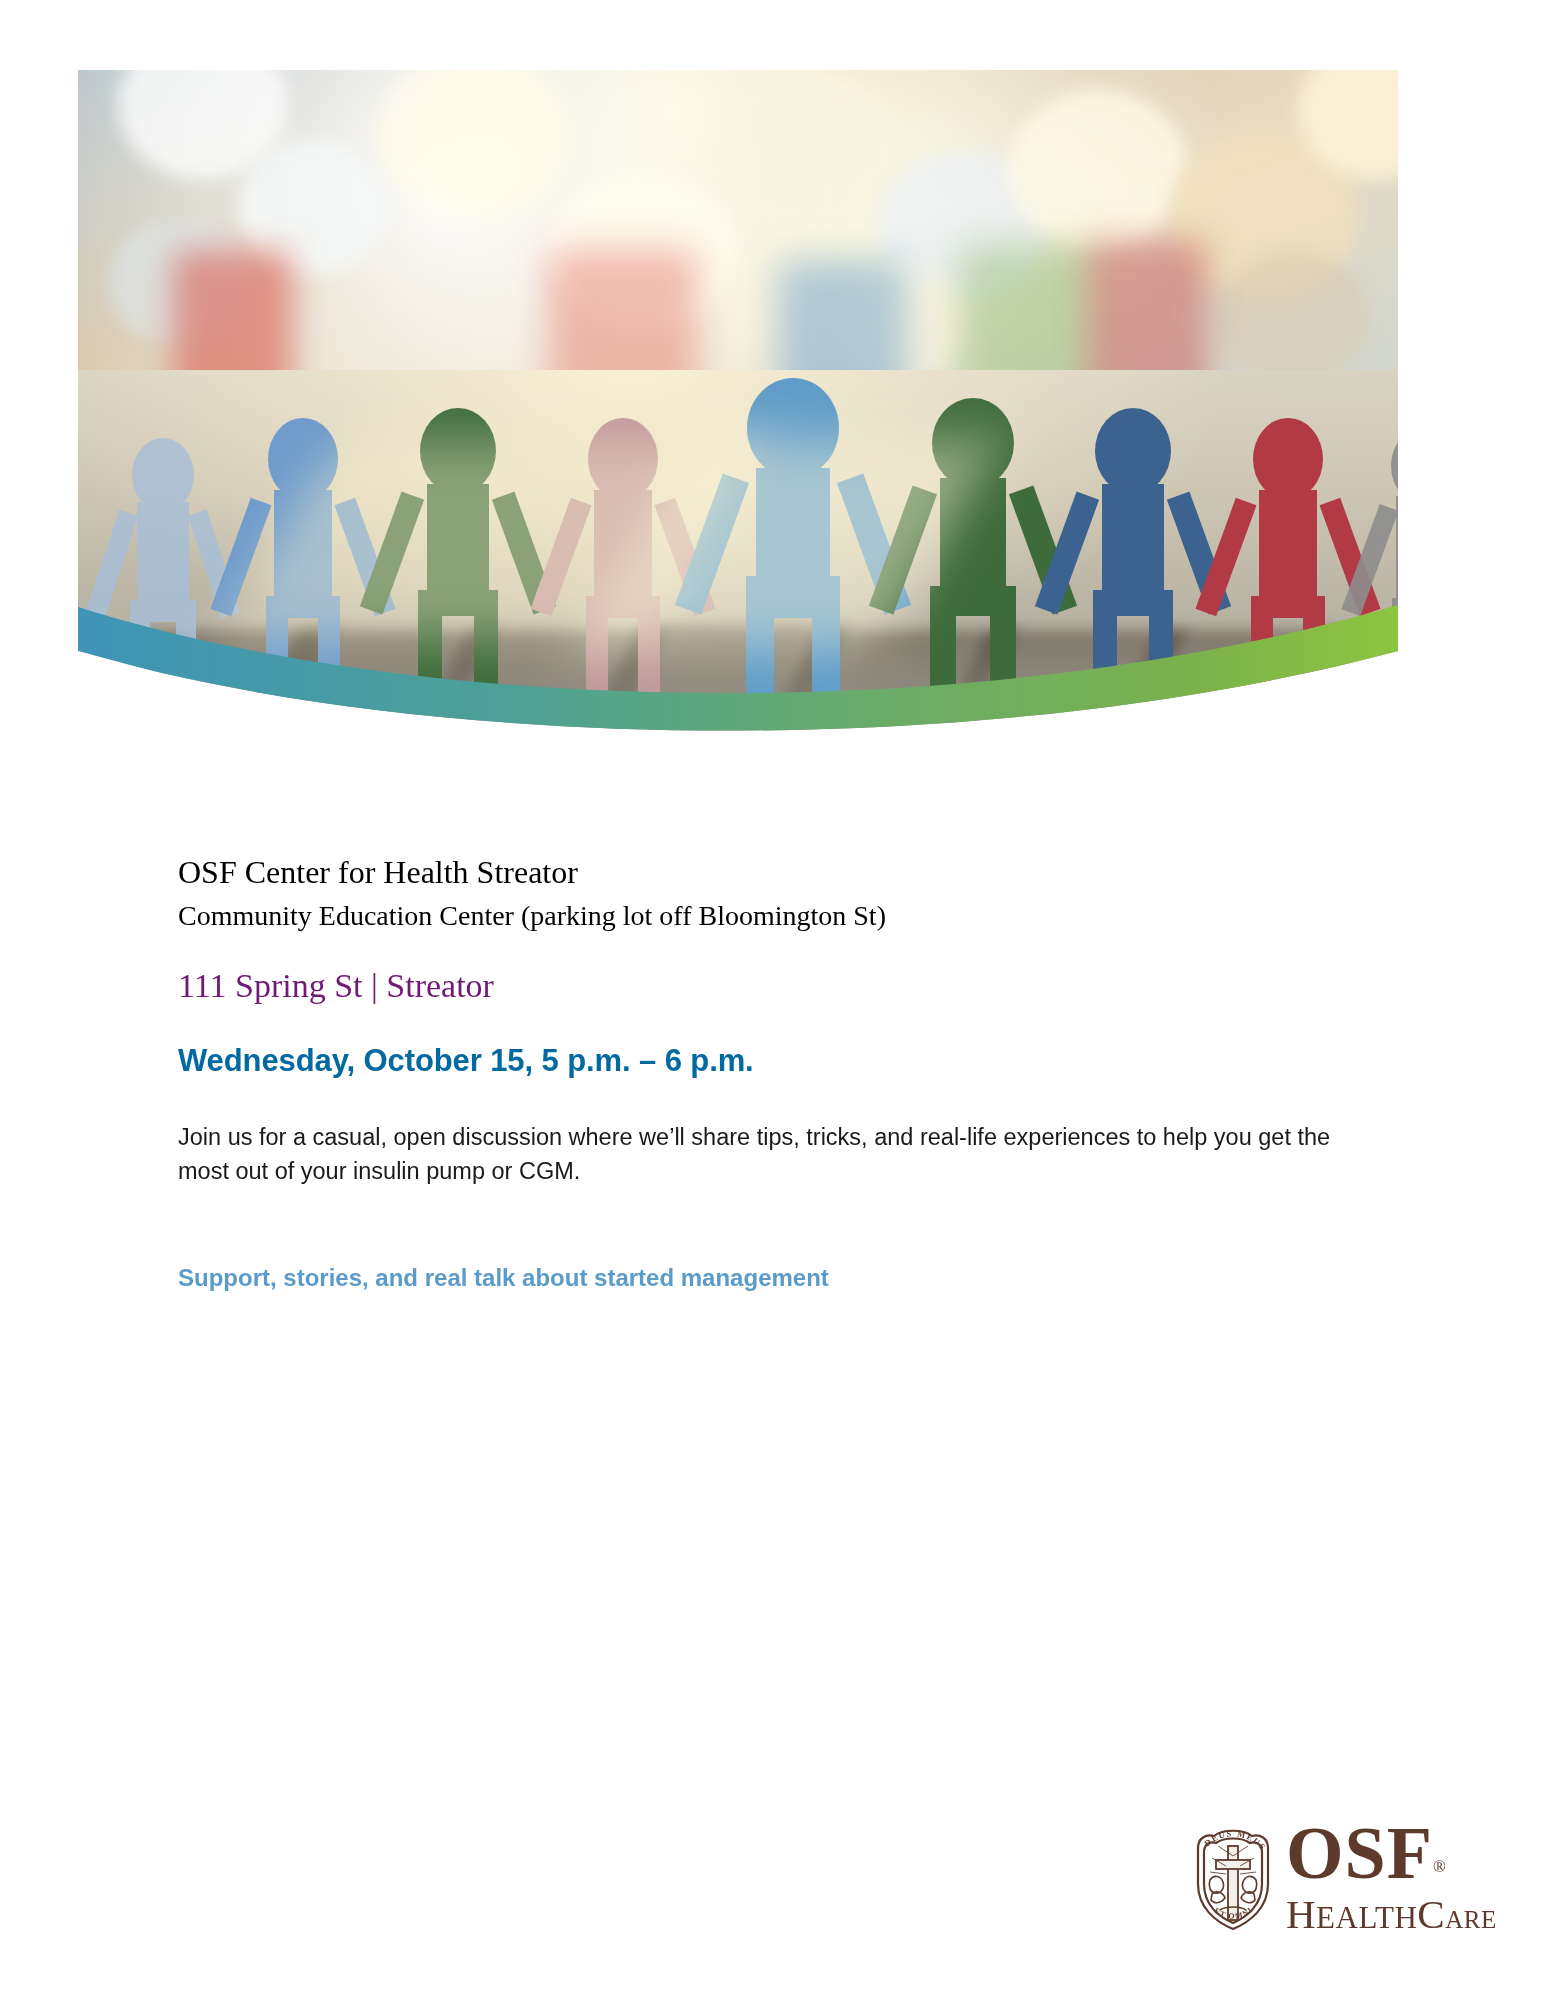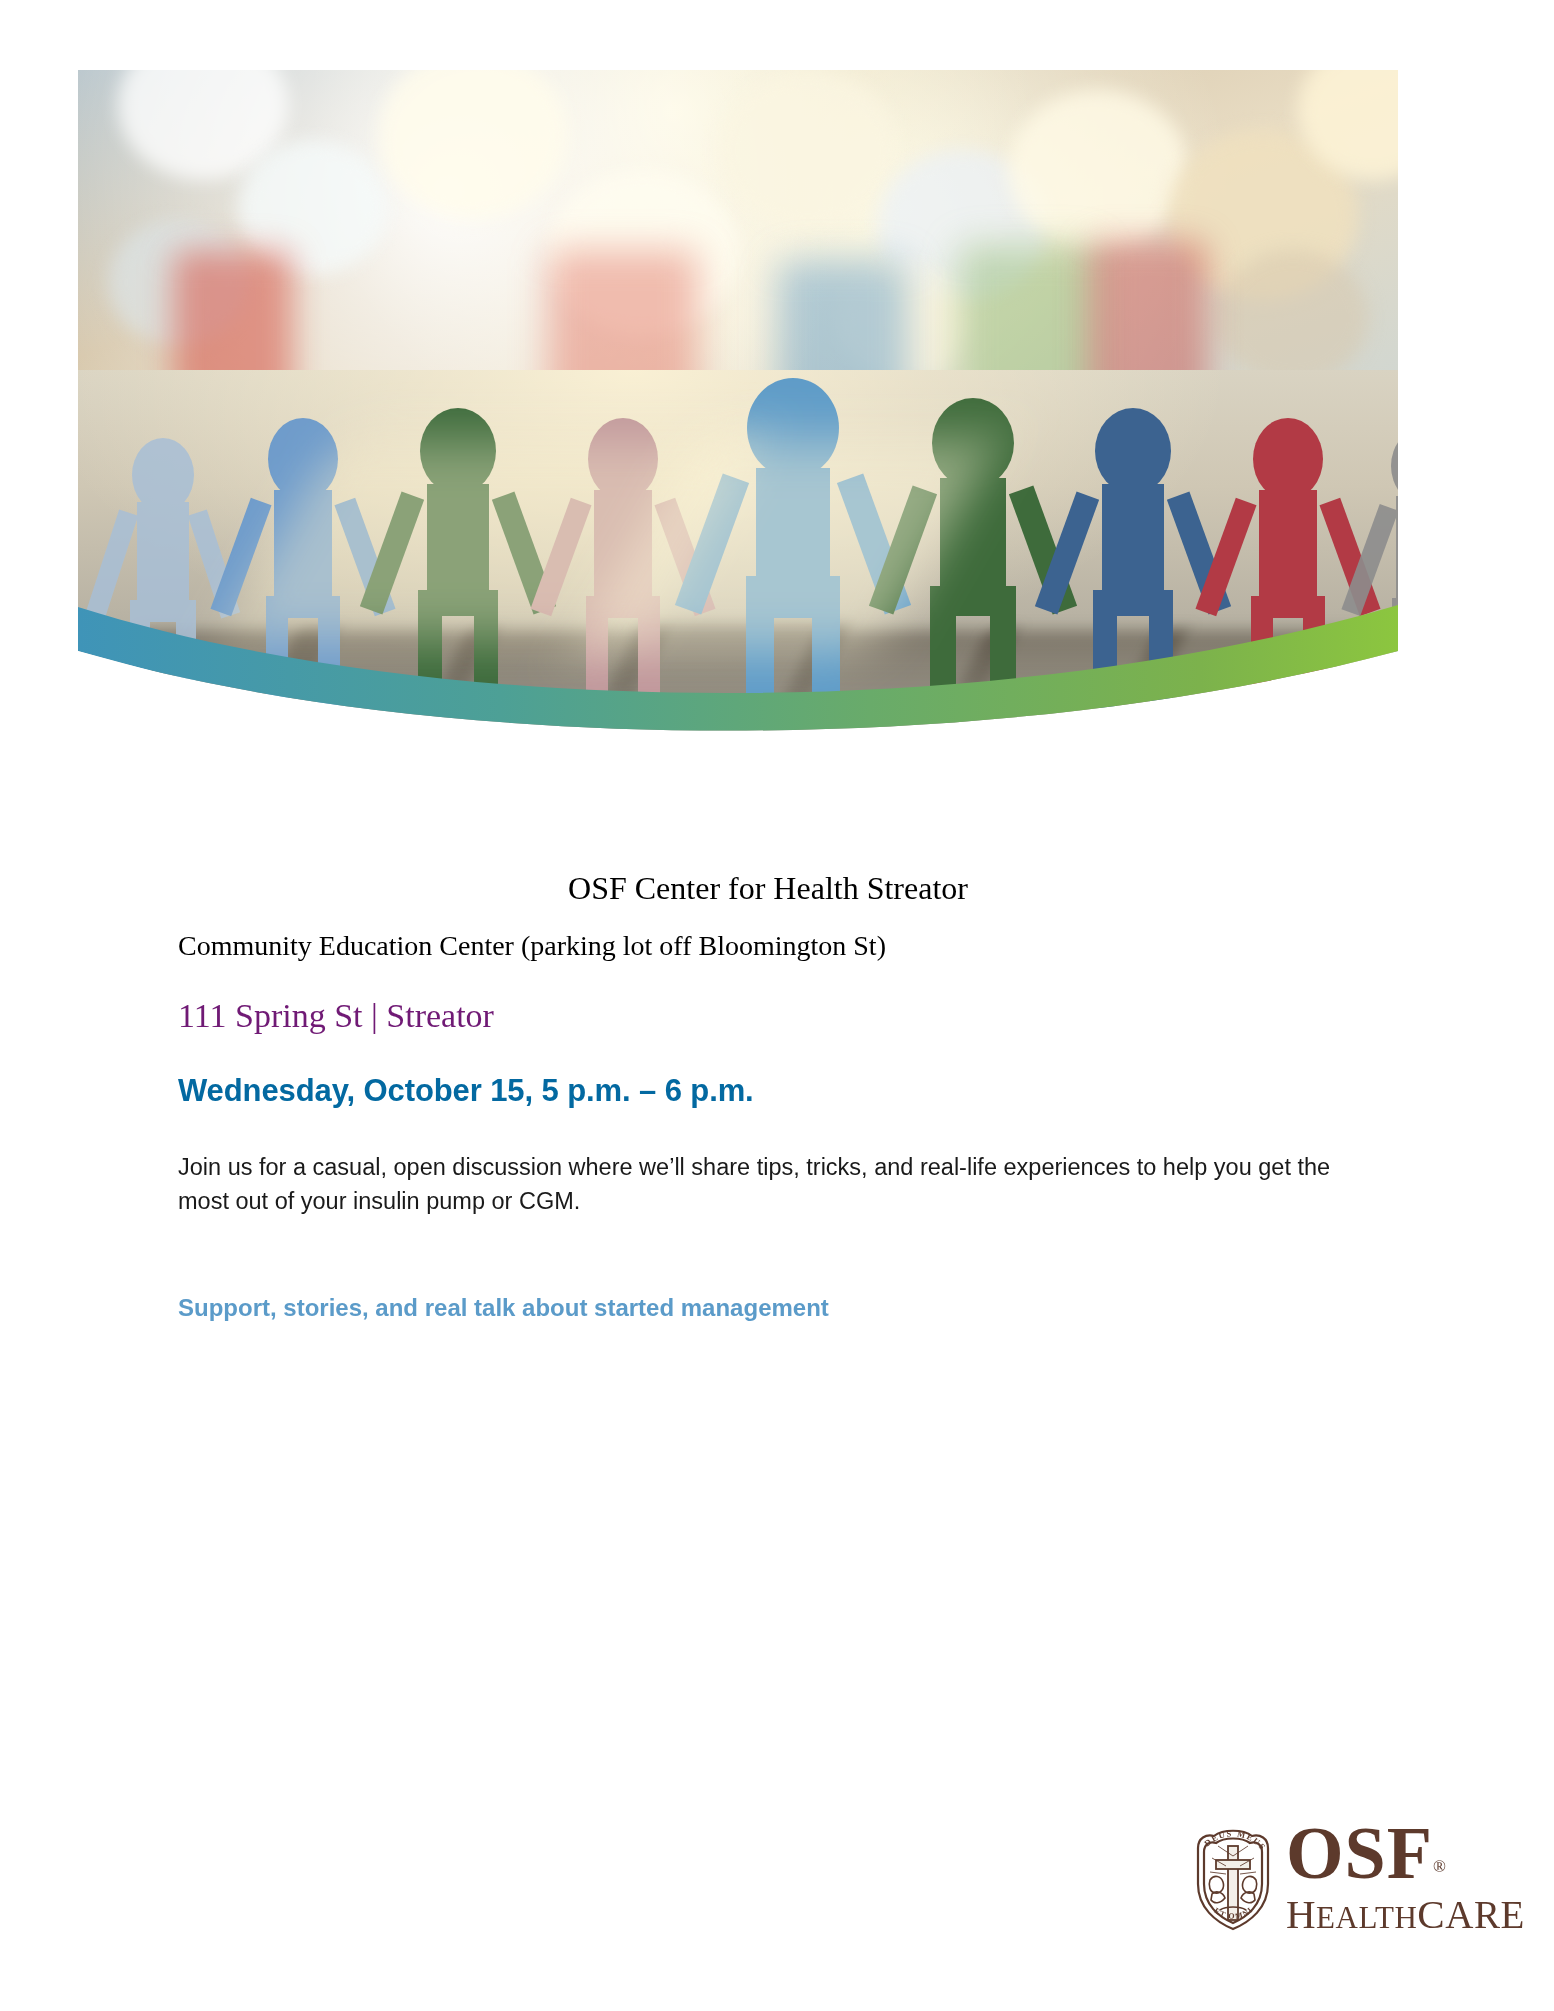--- a/index.html
+++ b/index.html
@@ -104,22 +104,21 @@
     color: #76a22e;
     letter-spacing: -0.3px;
     line-height: 1.05;
     margin: 0 0 58px 0;
   }
   .venue {
     font-family: "Liberation Serif", serif;
     font-size: 32px;
     color: #000;
     line-height: 1.38;
-    margin: 16px;
-    text-align: center;
+    margin: 0;
   }
   .venue-sub {
     font-family: "Liberation Serif", serif;
     font-size: 28px;
     color: #000;
     line-height: 1.4;
     margin: 2px 0 0 0;
   }
   .address {
     font-family: "Liberation Serif", serif;
@@ -365,16 +364,16 @@
     <text font-family="'Liberation Serif', serif" font-size="8" font-weight="bold" fill="#5d3a2c" letter-spacing="1.2">
       <textPath href="#arcBot" startOffset="10%">ET        OMNIA</textPath>
     </text>
   </svg>
 
   <div class="logo-word">
     <div style="position:relative;">
       <span style="font-family:'Liberation Serif', serif; font-size:74px; font-weight:bold; color:#5d3a2c; letter-spacing:1px; line-height:0.95; display:inline-block;">OSF</span><span style="font-family:'Liberation Serif', serif; font-size:17px; color:#5d3a2c; vertical-align:super;">®</span>
     </div>
     <div style="font-family:'Liberation Serif', serif; font-size:41px; color:#5d3a2c; letter-spacing:0.5px; margin-top:2px;">
-      <span style="font-size:41px;">H</span><span style="font-size:31px;">EALTH</span><span style="font-size:41px;">C</span><span style="font-size:39px;">ARE</span>
+      <span style="font-size:41px;">H</span><span style="font-size:31px;">EALTH</span><span style="font-size:41px;">C</span><span style="font-size:25px;">ARE</span>
     </div>
   </div>
 </div>
 
 </body></html>

